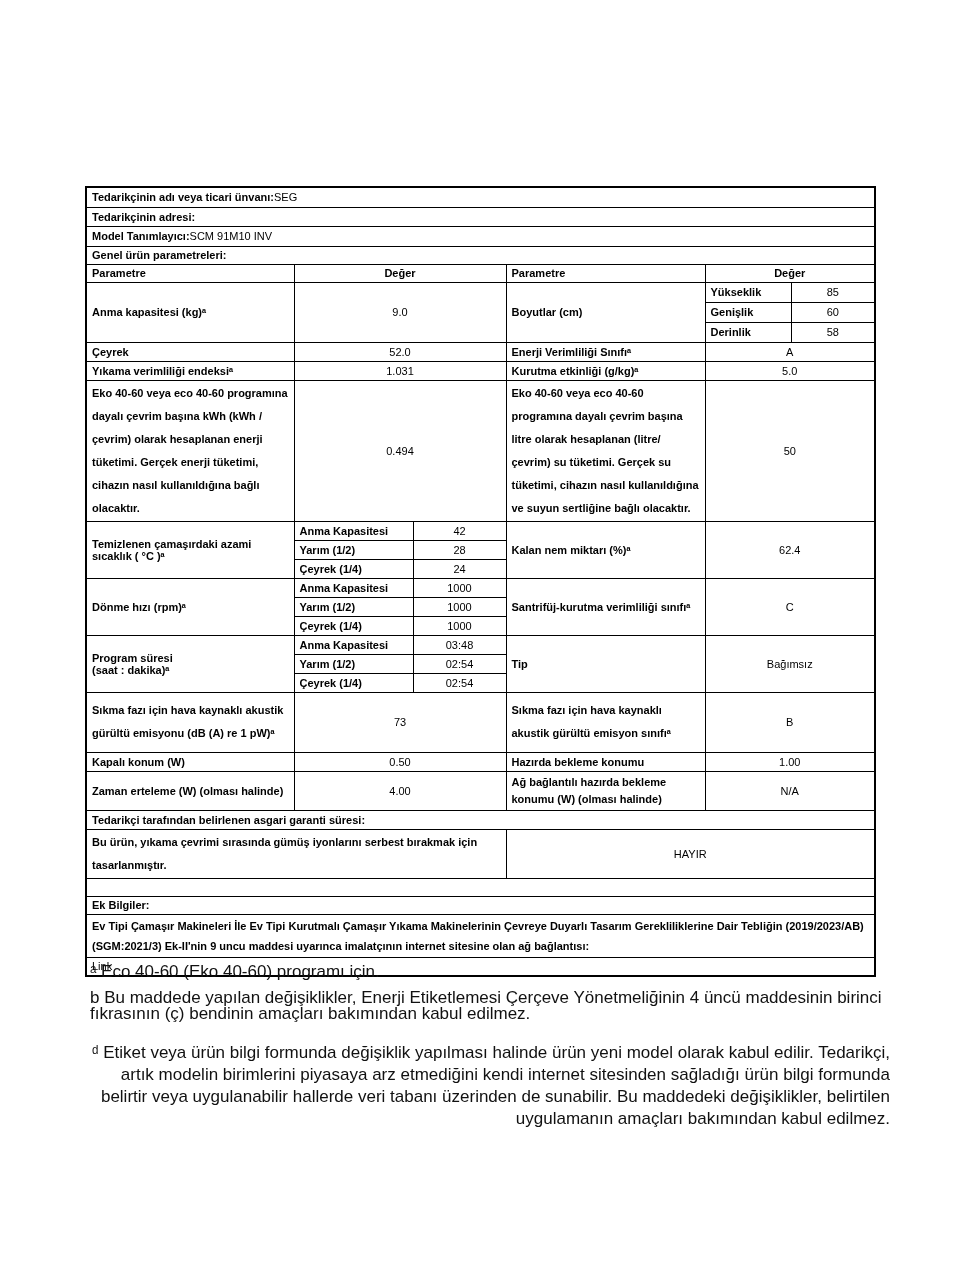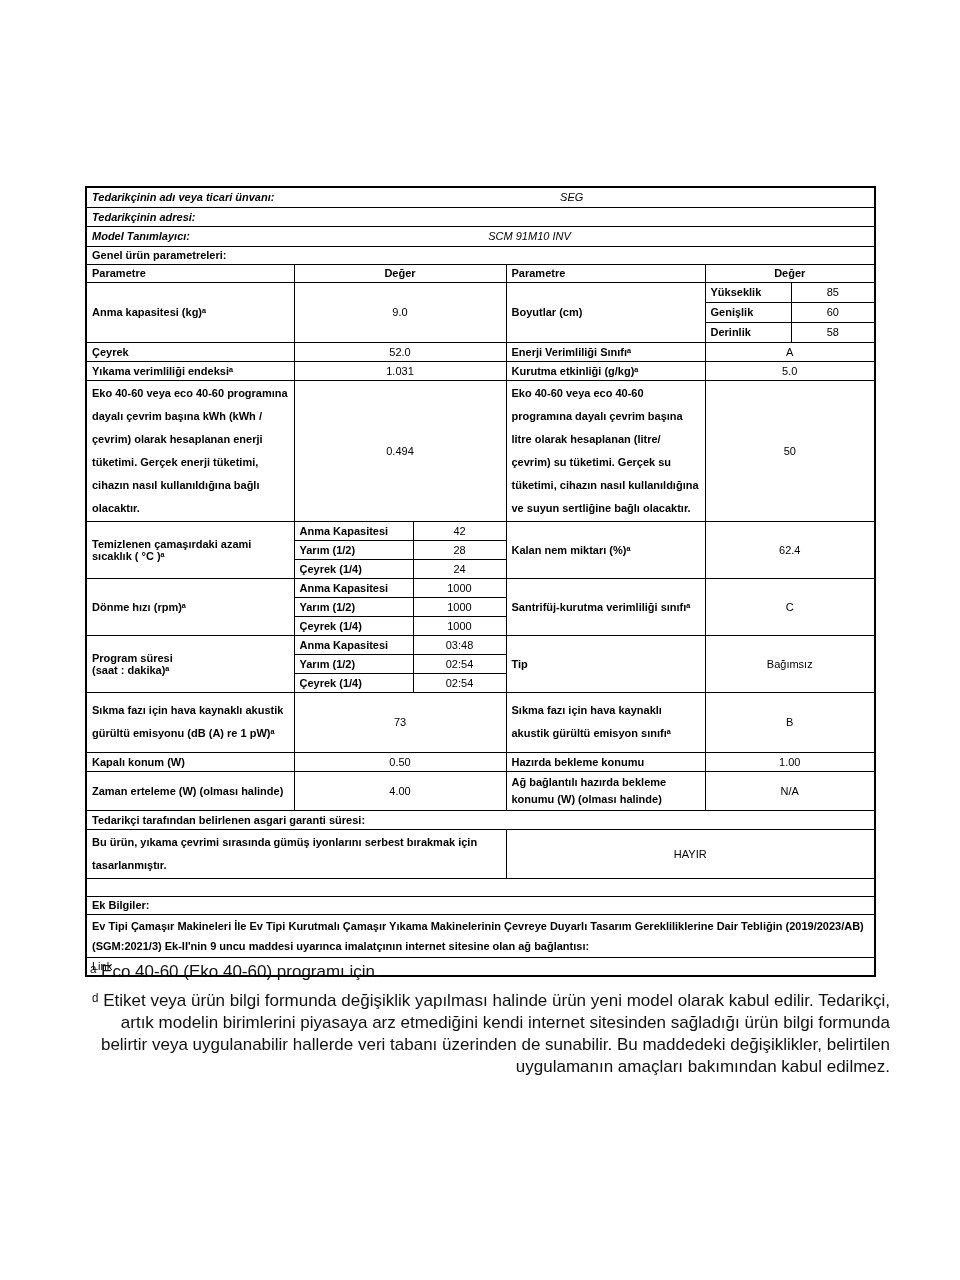--- a/index.html
+++ b/index.html
@@ -21,23 +21,23 @@
     padding:1px 5px;
     vertical-align:middle;
     overflow:hidden;
   }
   .b { font-weight:bold; }
   .c { text-align:center; }
   .pre { white-space:pre-line; }
   .lh23 { line-height:23px; }
   .lh20 { line-height:20px; }
   .lh18 { line-height:17px; }
-  .nb-kv { display:flex; align-items:center;font-style:italic; }
+  .nb-kv { display:flex; align-items:center; }
   .nb-kv .kv-label { font-weight:bold; white-space:nowrap; }
-  .nb-kv .kv-value { flex:1; text-align:center; font-weight:normal; }
+  .nb-kv .kv-value { flex:1; text-align:left; font-weight:normal; }
   tr.h18 { height:18px; } tr.h19 { height:19px; } tr.h20 { height:20px; }
   tr.h38 { height:38px; } tr.h39 { height:39px; } tr.h40 { height:40px; }
   tr.h60 { height:60px; } tr.h118 { height:118px; }
 
   .footnotes {
     position:absolute; left:90px; top:916px; width:800px;
     font-size:17px; line-height:16px; color:#111;margin-top:48px;
   }
   .footnotes p { margin:0; }
   .fn-a { margin-bottom:10px !important; }
@@ -230,16 +230,17 @@
     <tr class="h19">
       <td colspan="6">
         <span>Link</span>
       </td>
     </tr>
   </tbody>
     </table>
 
   <div class="footnotes">
     <p class="fn-a">ᵃ Eco 40-60 (Eko 40-60) programı için.</p>
+    <p class="fn-b">b Bu maddede yapılan değişiklikler, Enerji Etiketlemesi Çerçeve Yönetmeliğinin 4 üncü maddesinin birinci fıkrasının (ç) bendinin amaçları bakımından kabul edilmez.</p>
     <p class="fn-d">ᵈ Etiket veya ürün bilgi formunda değişiklik yapılması halinde ürün yeni model olarak kabul edilir. Tedarikçi, artık modelin birimlerini piyasaya arz etmediğini kendi internet sitesinden sağladığı ürün bilgi formunda belirtir veya uygulanabilir hallerde veri tabanı üzerinden de sunabilir. Bu maddedeki değişiklikler, belirtilen uygulamanın amaçları bakımından kabul edilmez.</p>
   </div>
 
 </div>
 
 </body></html>

